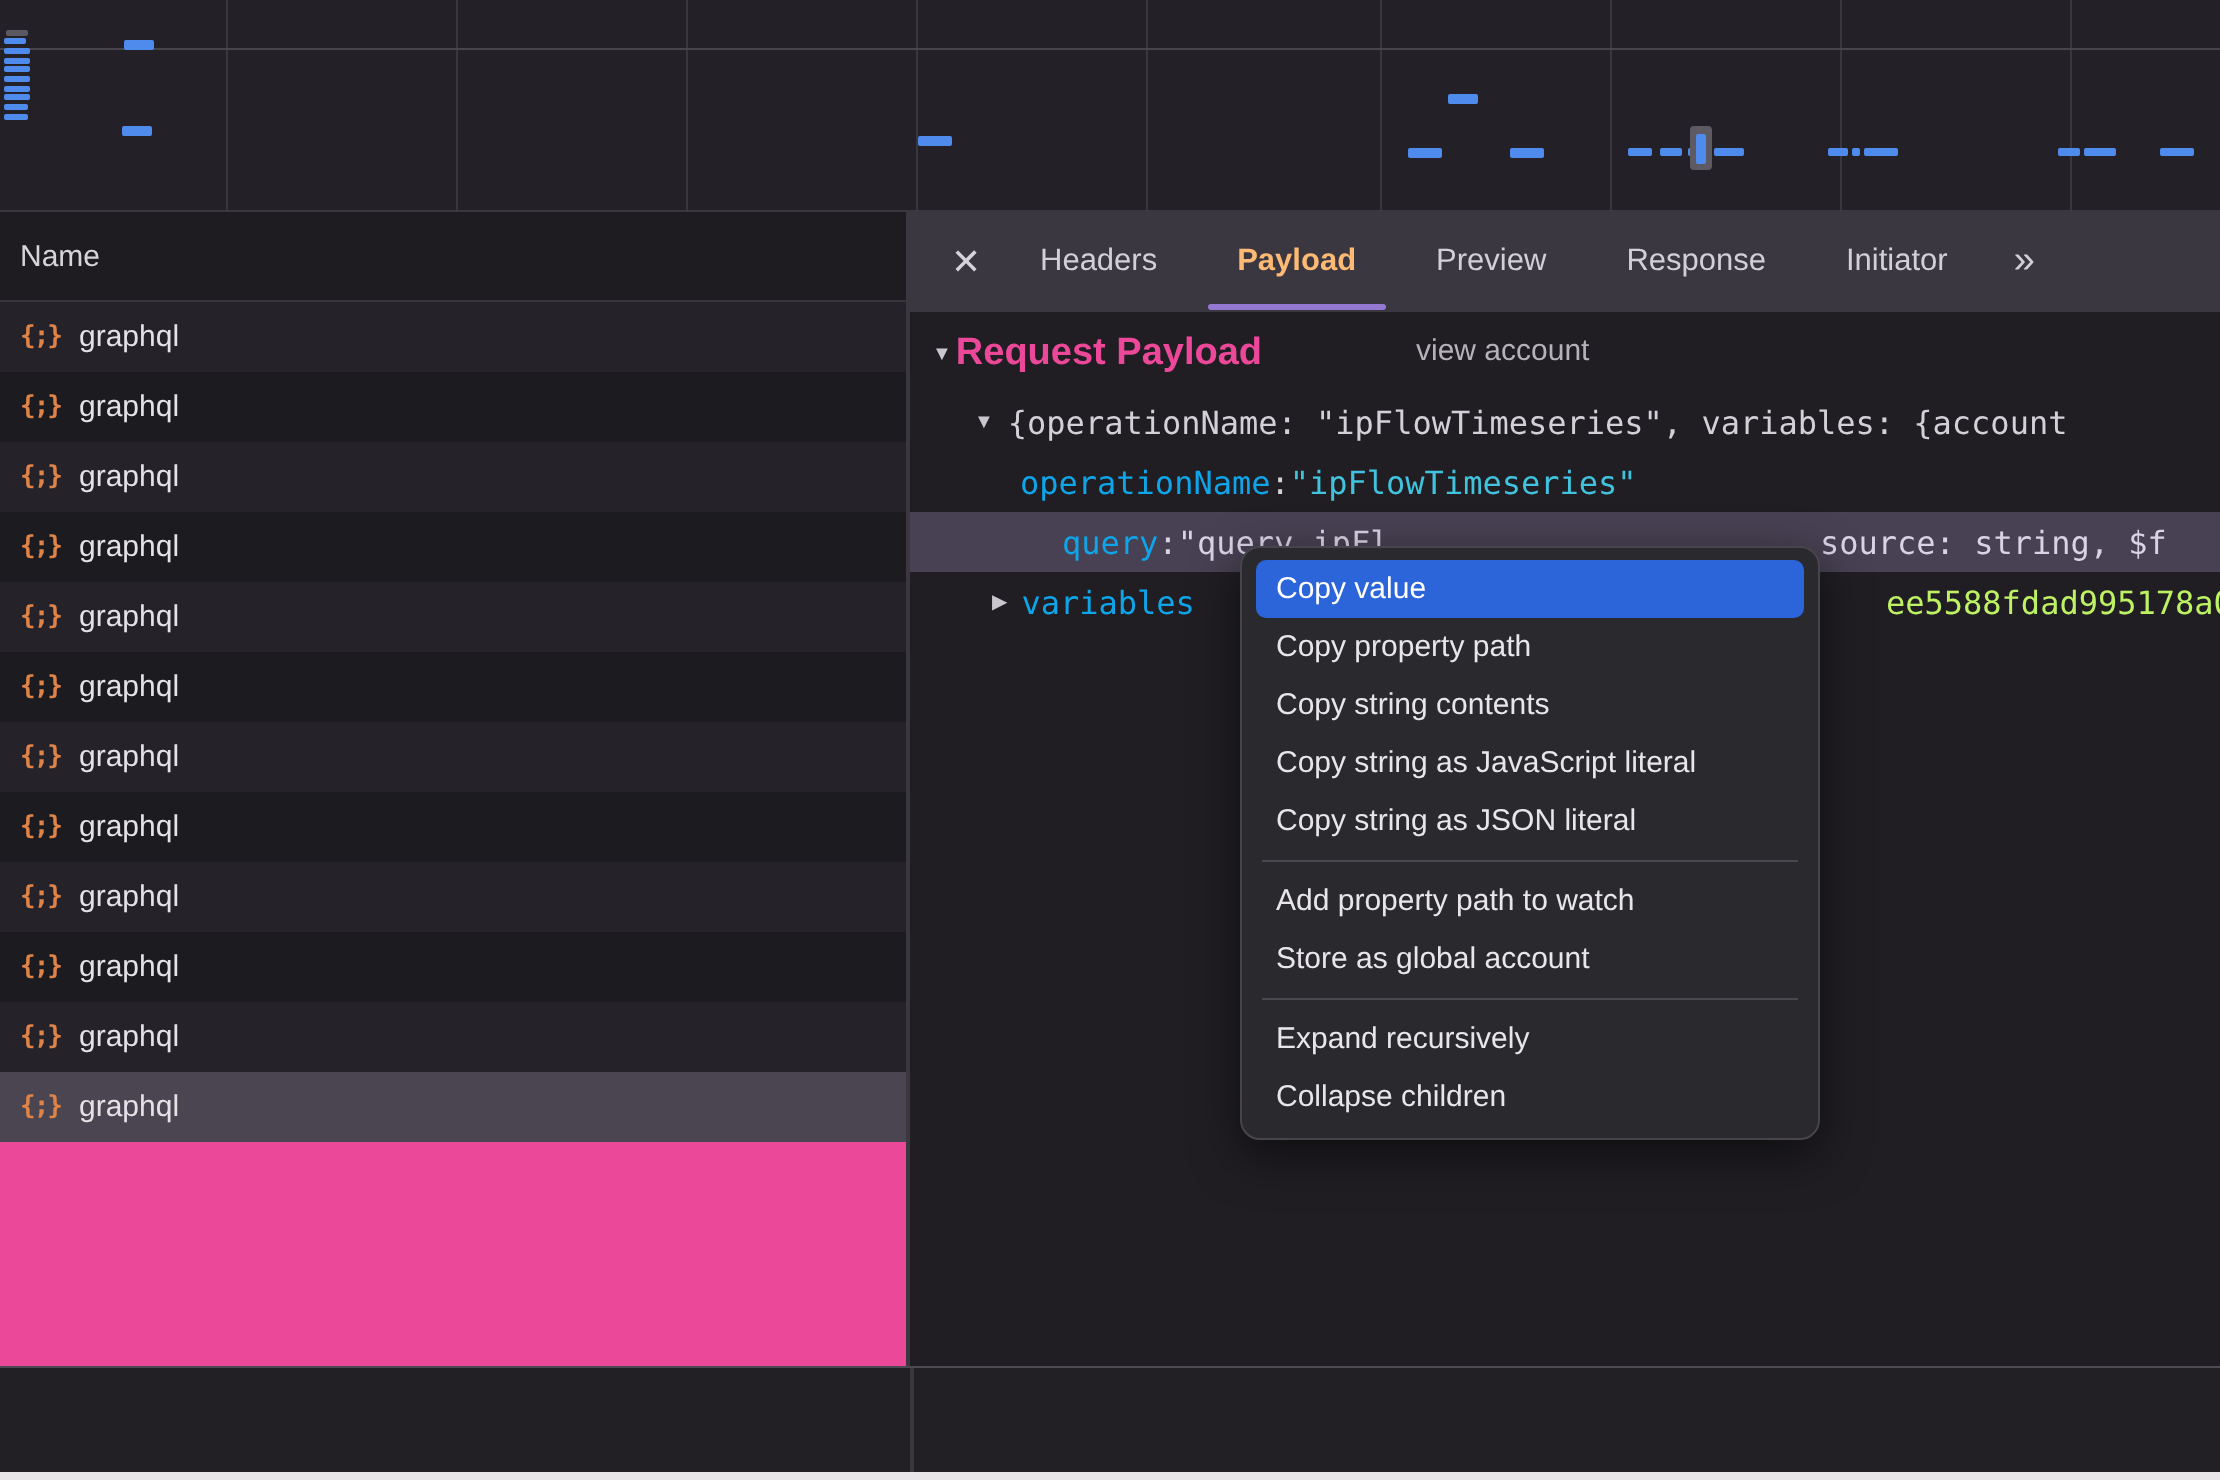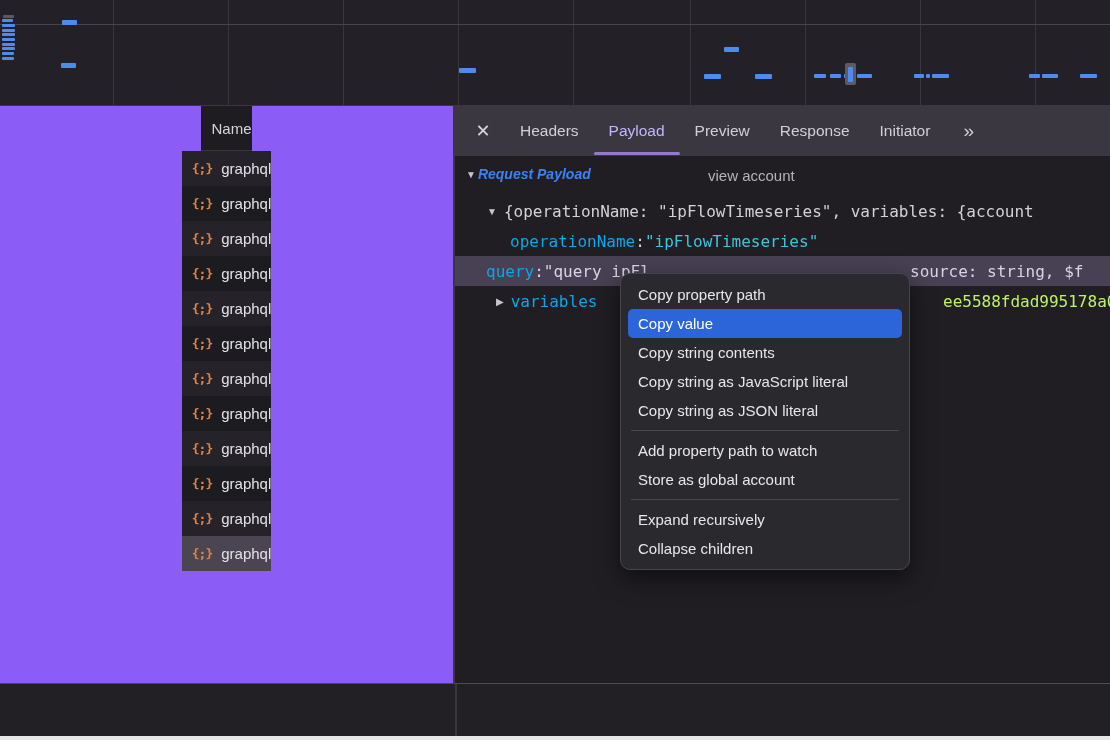--- a/index.html
+++ b/index.html
@@ -9,54 +9,54 @@
 
   
   .overview { position:absolute; left:0; top:0; width:1110px; height:106px; background:#232127; border-bottom:1px solid #3a383e; overflow:hidden; }
   .ov-vline { position:absolute; top:0; width:1px; height:106px; background:#39373d; }
   .ov-hline { position:absolute; left:0; top:24px; width:1110px; height:1px; background:#47454b; }
   .ov-bar { position:absolute; border-radius:1px; }
   .ov-marker { position:absolute; background:#5d5a64; border-radius:2px; }
 
   
   .main { position:absolute; left:0; top:106px; width:1110px; height:577px; display:flex; }
-  .left-panel { width:455px; height:577px; border-right:2px solid #3a383e; background:#8b5cf6; display:flex; flex-direction:column;align-items:center; }
+  .left-panel { width:455px; height:577px; border-right:2px solid #3a383e; background:#ec4899; display:flex; flex-direction:column; }
   .name-header { height:45px; background:#1e1c21; border-bottom:1px solid #38363c; display:flex; align-items:center; padding-left:10px; color:#d6d4d9; font-size:15px; }
   .request-list { flex:0 0 auto; }
   .req-row { height:35px; display:flex; align-items:center; padding-left:10px; }
   .req-row.odd { background:#252329; }
   .req-row.even { background:#1c1b1f; }
   .req-row.selected { background:#4a4550; }
   .req-icon { font-family:"DejaVu Sans Mono", monospace; font-weight:bold; font-size:13px; color:#e08347; margin-right:9px; letter-spacing:-1px; }
   .req-label { color:#e4e2e7; font-size:15px; }
 
   .right-panel { flex:1; height:577px; display:flex; flex-direction:column; background:#201e23; }
 
   
   .tabbar { height:50px; background:#3b3741; display:flex; align-items:stretch; flex-shrink:0; }
   .close-btn { width:16px; margin-left:20px; margin-right:14px; display:flex; align-items:center; justify-content:center; color:#d6d3da; font-size:18px; cursor:default; }
-  .tabs { display:flex; }
+  .tabs { display:flex; gap:10px; }
   .tab { display:flex; align-items:center; padding:0 15px; color:#d2cfd6; font-size:15.5px; position:relative; }
-  .tab.selected { color:#c4b5fd; }
+  .tab.selected { color:#fdba74;font-weight:bold; }
   .tab.selected::after { content:""; position:absolute; left:0; right:0; bottom:1px; height:3px; background:#9478d2; border-radius:2px; }
   .overflow-btn { display:flex; align-items:center; color:#d2cfd6; font-size:19px; margin-left:18px; letter-spacing:-2px; }
 
   
   .payload { flex:1; position:relative; overflow:hidden; }
   .ph-row { position:absolute; left:11px; top:10px; display:flex; align-items:center; }
   .tri-down { color:#c9c7cd; font-size:10px; margin-right:2px; }
-  .ph-title { color:#3b82f6; font-size:14px; font-weight:bold;font-style:italic; }
+  .ph-title { color:#ec4899; font-size:19px; font-weight:bold; }
   .view-source { position:absolute; left:253px; top:11px; color:#b5b2ba; font-size:15px; white-space:nowrap; }
 
   .tree { position:absolute; left:0; top:40px; width:100%; font-family:"DejaVu Sans Mono", monospace; font-size:16px; }
   .tree-row { height:30px; display:flex; align-items:center; white-space:nowrap; overflow:hidden; position:relative; }
   .tree-row .tri { font-family:"Liberation Sans", sans-serif; font-size:10px; color:#c9c7cd; margin-right:7px; }
   .row-preview { padding-left:32px; color:#d3d1d7; }
   .row-op { padding-left:55px; }
-  .row-query { padding-left:31px; background:#474153; }
+  .row-query { padding-left:76px; background:#474153; }
   .row-vars { padding-left:41px; }
   .key { color:#0ea5e9; }
   .plain { color:#d3d1d7; }
   .str { color:#41c3dd; }
   .str-pale { color:#d9d3e6; }
   .frag-right { position:absolute; left:455px; top:0; height:30px; display:flex; align-items:center; }
   .row-query .frag-right { color:#d9d3e6; }
   .row-vars .frag-right { color:#bef264;padding-left:33px; }
 
   
@@ -223,22 +223,22 @@
     </div>
   </div>
 
   <div class="hdivider"></div>
   <div class="footer">
     <div class="footer-vline"></div>
   </div>
   <div class="bottom-strip"></div>
 
   <div class="context-menu" id="ctxmenu">
+      <div class="menu-item highlighted" style="background: rgb(44, 100, 217);">Copy value</div>
       <div class="menu-item">Copy property path</div>
-      <div class="menu-item highlighted" style="background: rgb(44, 100, 217);">Copy value</div>
       <div class="menu-item">Copy string contents</div>
       <div class="menu-item">Copy string as JavaScript literal</div>
       <div class="menu-item">Copy string as JSON literal</div>
       <div class="menu-sep"></div>
       <div class="menu-item">Add property path to watch</div>
       <div class="menu-item">Store as global account</div>
       <div class="menu-sep"></div>
       <div class="menu-item">Expand recursively</div>
       <div class="menu-item">Collapse children</div>
     </div>

